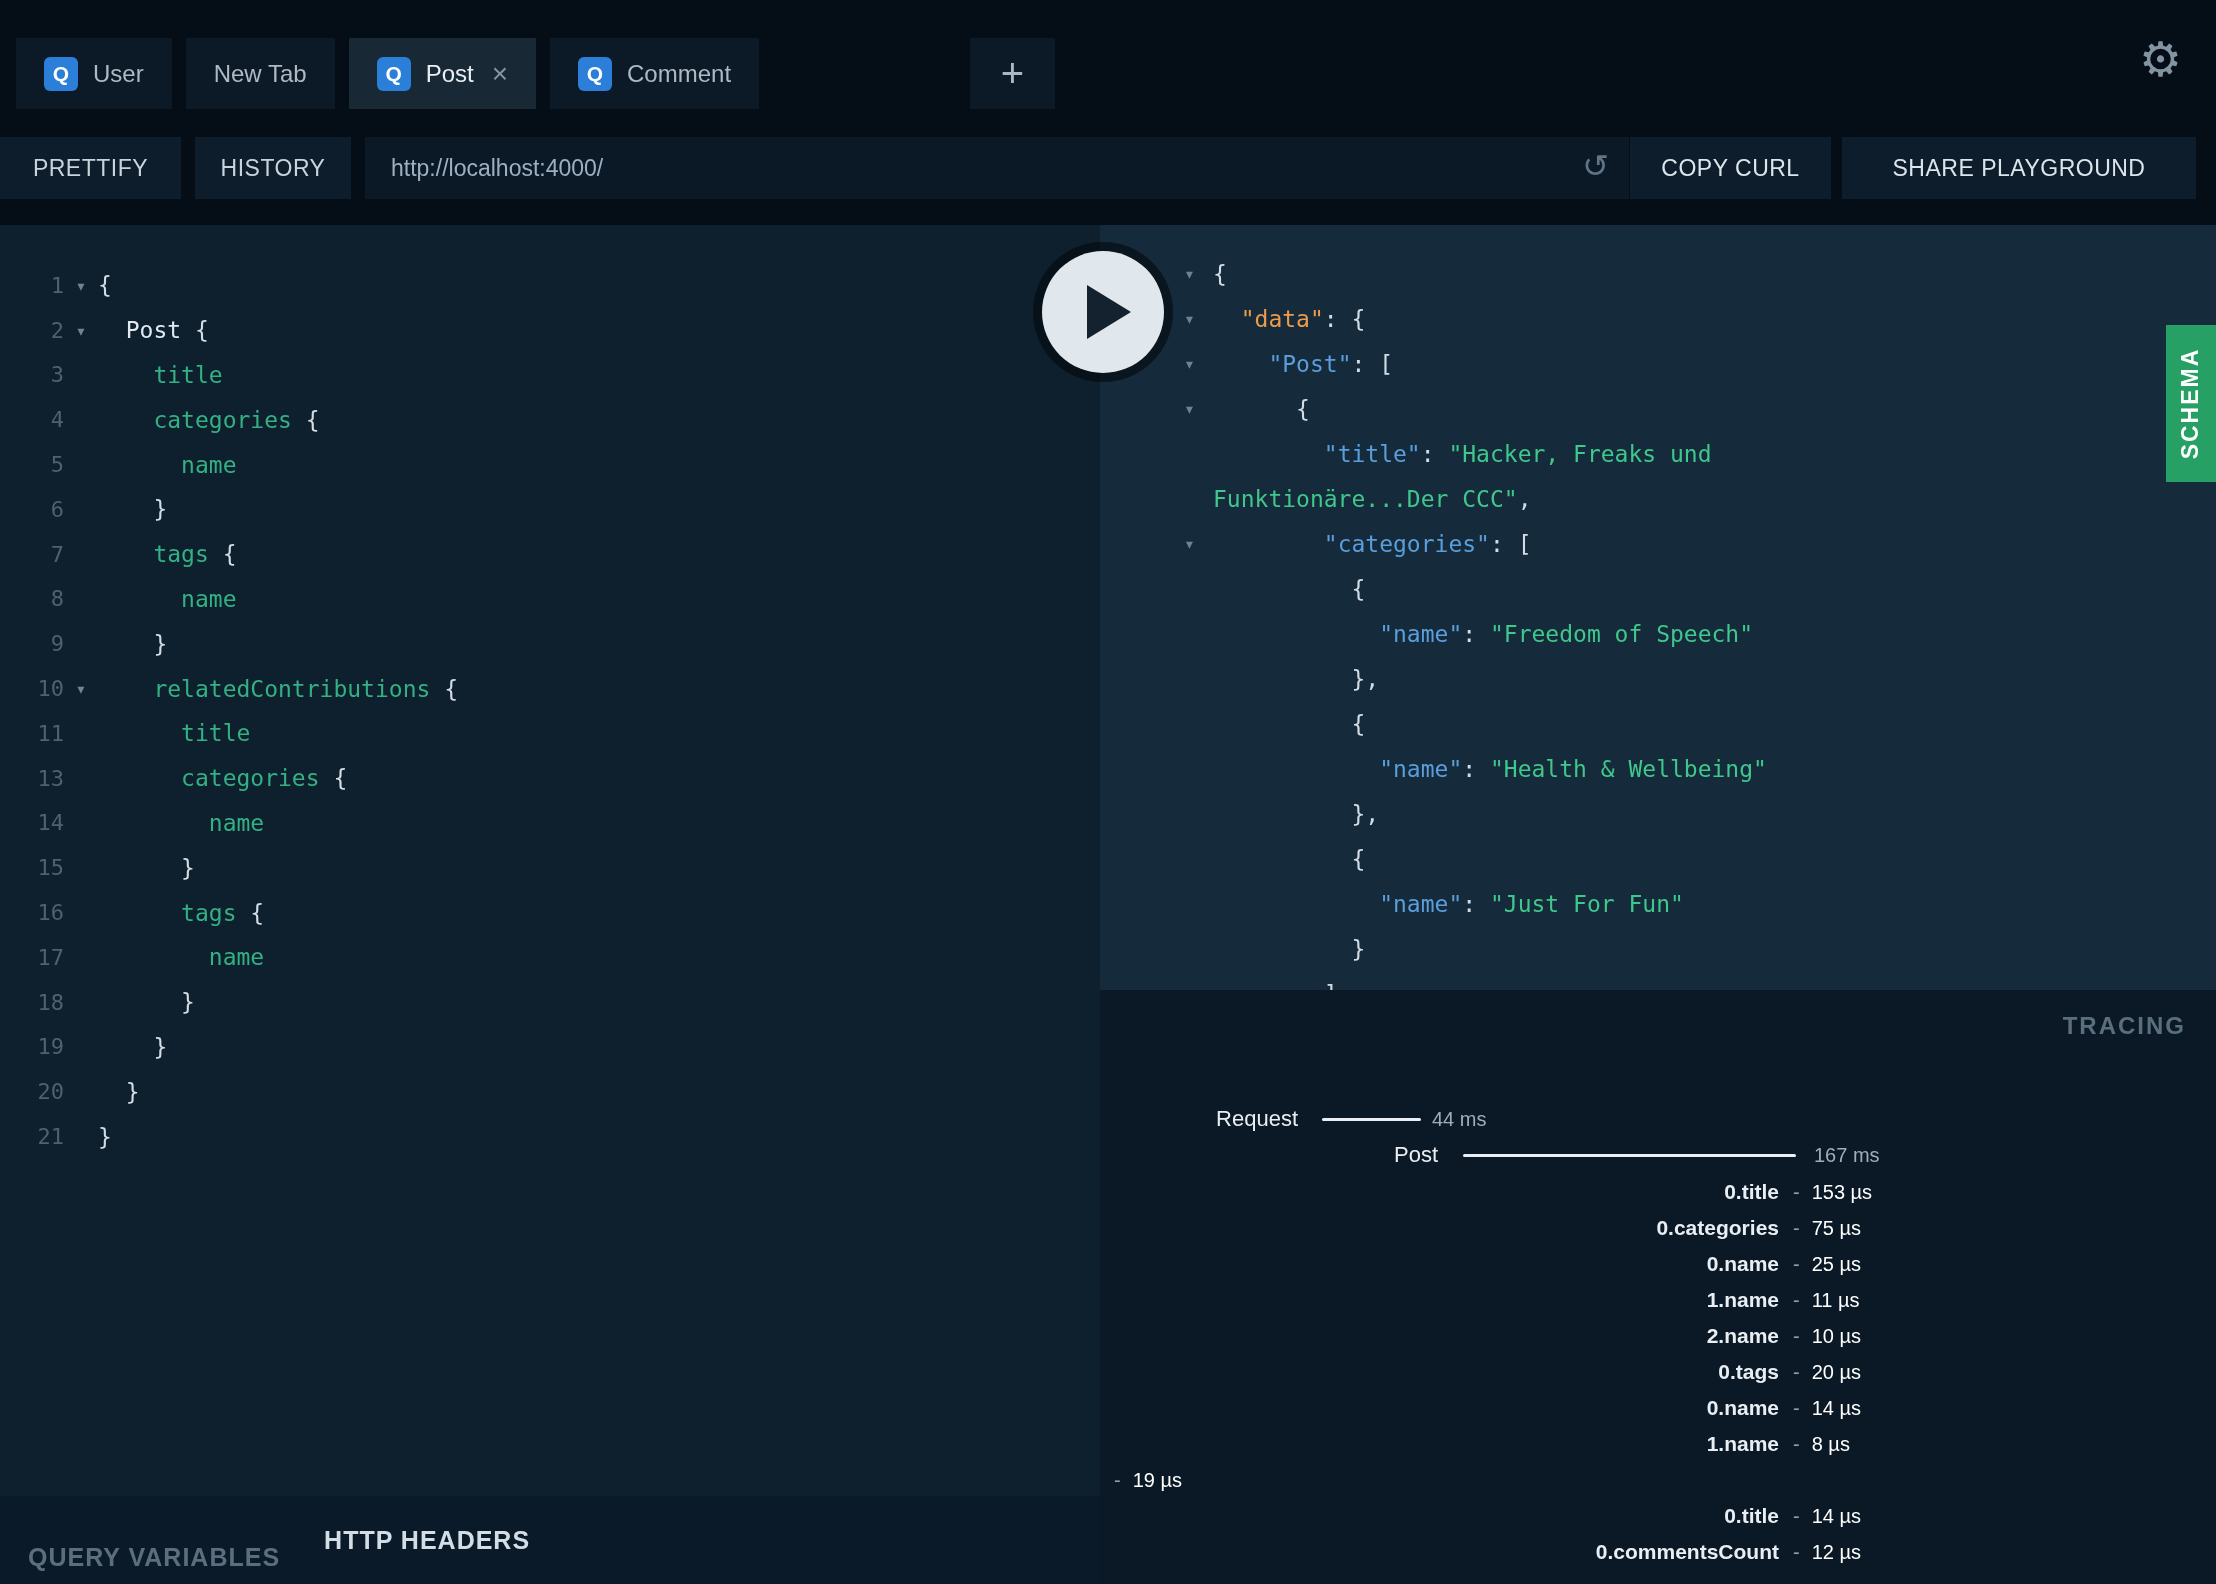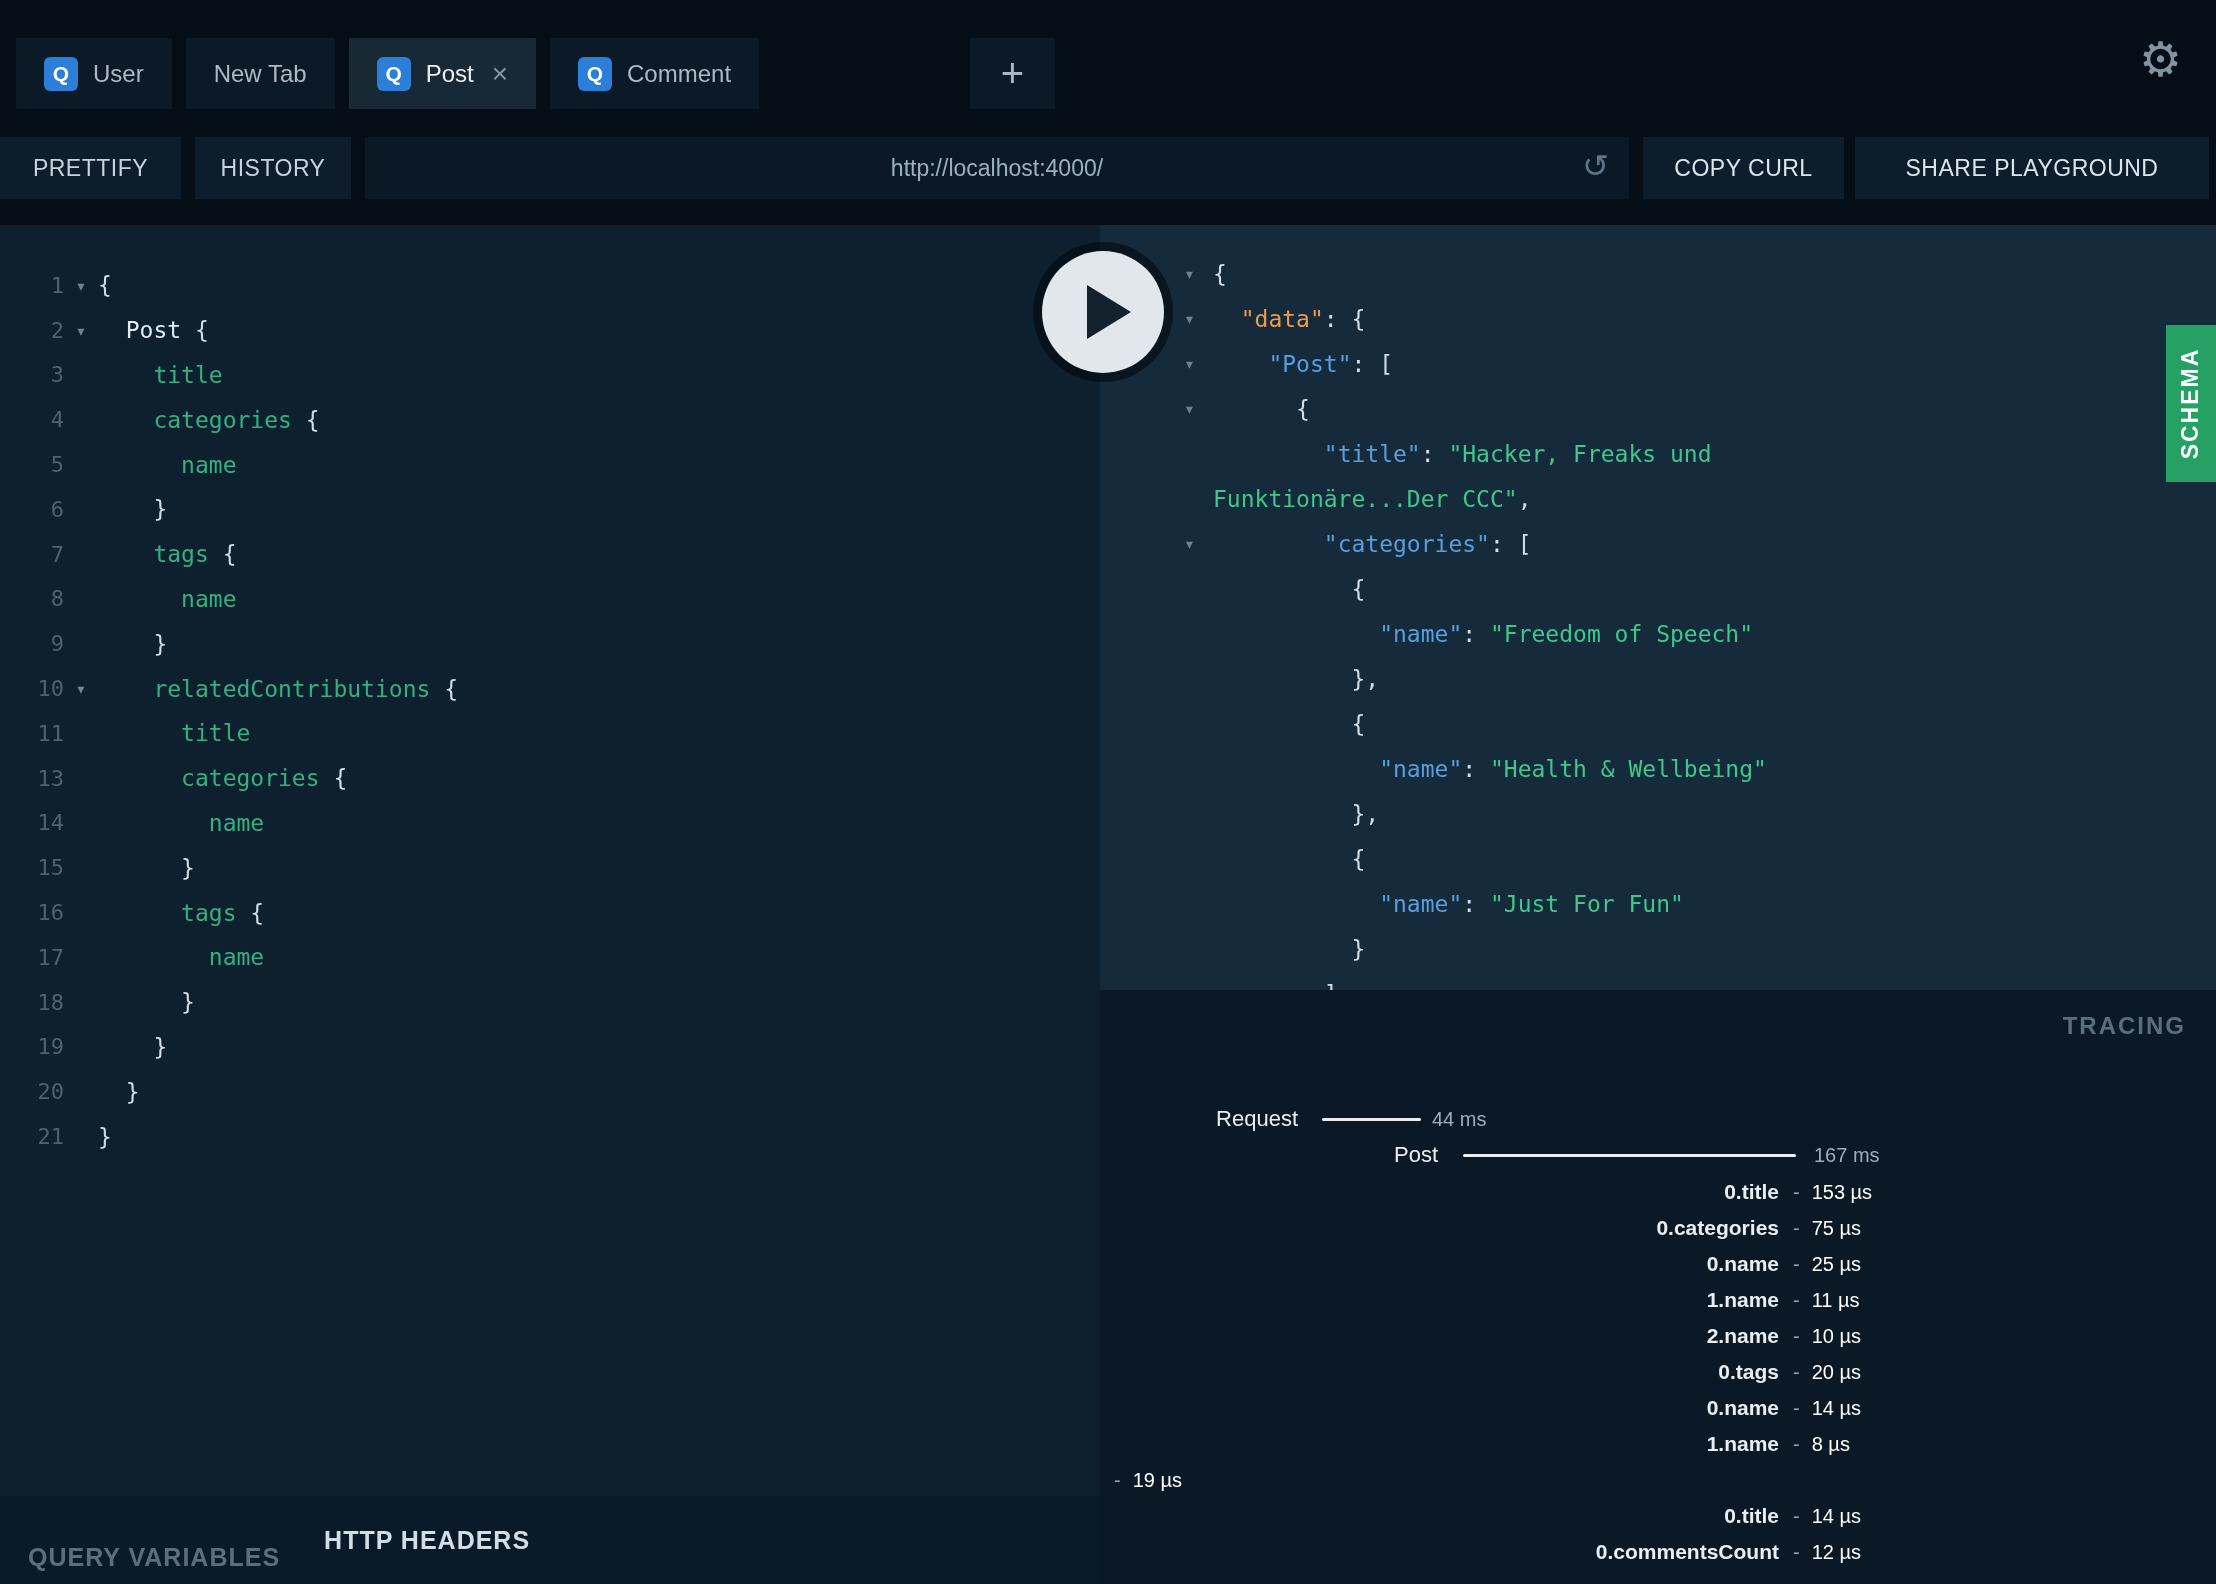--- a/index.html
+++ b/index.html
@@ -14,24 +14,24 @@
   .tab.active { background:#182834; color:#e9eef3; }
   .qbadge { width:34px; height:34px; border-radius:6px; background:#2b7fd9; color:#ffffff; font-weight:bold; font-size:21px; display:flex; align-items:center; justify-content:center; margin-right:15px; flex:none; }
   .tab-close { margin-left:18px; color:#8494a2; font-size:28px; line-height:1; }
   .plus-tab { position:absolute; left:970px; top:38px; width:85px; height:71px; background:#0b1a26; color:#aab6c2; font-size:40px; display:flex; align-items:center; justify-content:center; cursor:pointer; }
   .gear { position:absolute; right:34px; top:36px; font-size:48px; color:#8293a1; cursor:pointer; line-height:1; }
 
   .toolbar { position:absolute; left:0; top:137px; width:2216px; height:62px; display:flex; align-items:stretch; }
   .tbtn { background:#0d1d2b; color:#c9d3dc; font-size:23px; letter-spacing:0.5px; display:flex; align-items:center; justify-content:center; cursor:pointer; white-space:nowrap; }
   .prettify { width:181px; }
   .history  { width:156px; margin-left:14px; }
-  .urlbox { width:1264px; margin-left:14px; background:#0b1927; display:flex; align-items:center; padding:0 26px; position:relative; cursor:text;justify-content:center; }
+  .urlbox { width:1264px; margin-left:14px; background:#0b1927; display:flex; align-items:center; padding:0 26px; position:relative; cursor:text; }
   .urltext { color:#9db0c0; font-size:23px; }
   .reload { position:absolute; right:20px; top:50%; transform:translateY(-54%); color:#5f7486; font-size:32px; cursor:pointer; }
-  .copycurl { width:201px; margin-left:14px; color:#dde5ec; }
+  .copycurl { width:201px; margin-left:1px; color:#dde5ec; }
   .share { width:354px; margin-left:11px; color:#dde5ec; }
 
   
   .query-pane { position:absolute; left:0; top:225px; width:1100px; height:1271px; background:#0e1f2d; overflow:hidden; cursor:text; }
   .qcontent { padding-top:38px; }
   .qrow { display:flex; align-items:center; height:44.8px; font-size:23px; font-family:"DejaVu Sans Mono", monospace; }
   .lnum { width:64px; text-align:right; color:#4e6170; flex:none; font-size:22px; }
   .qfold { width:34px; text-align:center; color:#6f8494; font-size:18px; flex:none; cursor:pointer; }
   .code { white-space:pre; }
 

